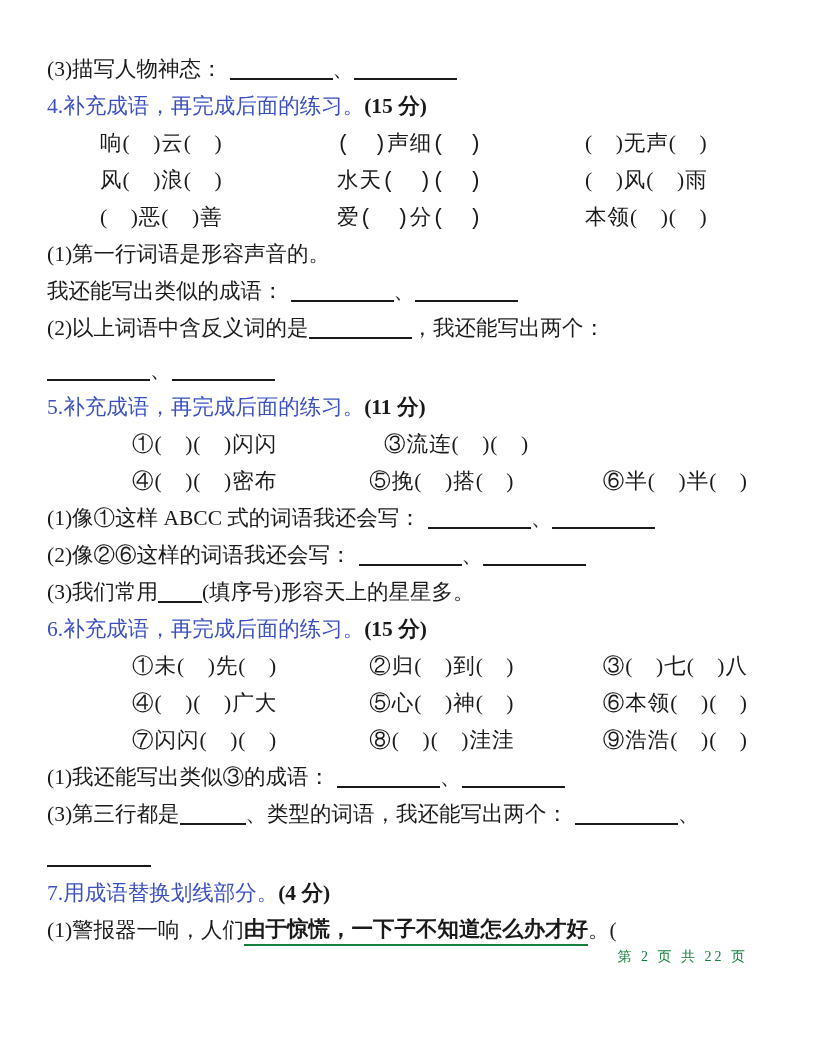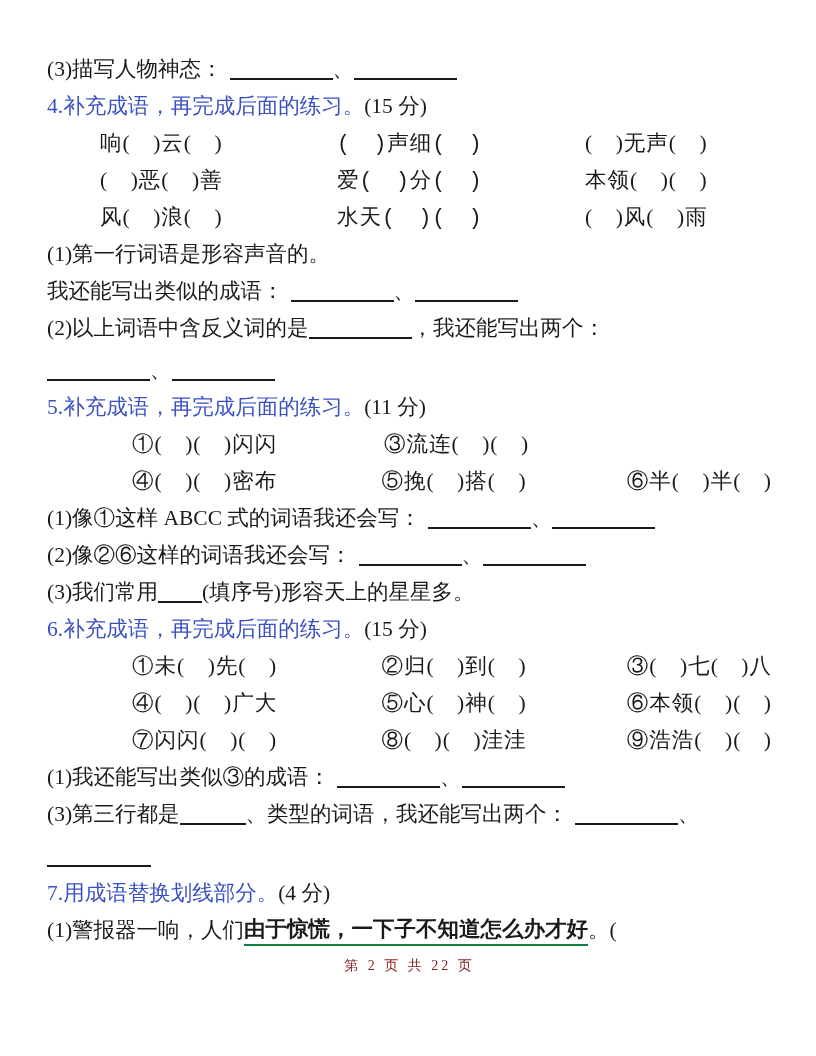--- a/index.html
+++ b/index.html
@@ -2,35 +2,35 @@
 <html><head>
 <meta charset="utf-8">
 <style>
   html,body{margin:0;padding:0;background:#ffffff;}
   .page{
     position:relative;
     width:816px;height:1056px;
     margin:0 auto;
     background:#ffffff;
     box-sizing:border-box;
-    padding:50px 44px 0 47px;
+    padding:50px 68px 0 47px;
     font-family:"Liberation Serif","DejaVu Serif",serif;
     font-size:21.5px;
     color:#1a1a1a;
     overflow:hidden;
   }
   .line{
     height:37px;
     display:flex;
     align-items:center;
     white-space:nowrap;
   }
   .mt4{margin-top:5px;}
   .heading{color:#3a50c2;}
-  .heading .score{color:#1a1a1a;}
+  .heading .score{color:#1a1a1a;font-weight:bold;}
   .grid-row{letter-spacing:1px;}
   .ind-a{padding-left:53px;}
   .ind-b{padding-left:38px;}
   .cell-1a{display:inline-block;width:237px;}
   .cell-2a{display:inline-block;width:248px;font-family:Liberation Mono, monospace;}
   .cell-1b{display:inline-block;width:252px;margin-left:47px;}
   .cell-2b{display:inline-block;width:248px;}
   .blank{
     display:inline-block;
     width:103px;
@@ -42,25 +42,24 @@
   .blank.short{width:44px;}
   .blank.mid{width:66px;}
   .blank.lone{width:104px;}
   .u-phrase{
     border-bottom:2px solid #15803d;
     padding-bottom:1px;
     font-weight:bold;
   }
   .gap-s{display:inline-block;width:7px;}
   .footer{
-    margin-top:9px;
-    text-align:center;
+    text-align:right;
     font-size:14px;
     letter-spacing:3px;
-    color:#7f1d1d;
+    color:#15803d;
   }
 </style>
 </head>
 <body>
 
 <div class="page">
 
   <div class="line">
     <span>(3)描写人物神态：</span>
     <span class="gap-s"></span>
@@ -72,28 +71,28 @@
   <div class="line heading">
     <span>4.补充成语，再完成后面的练习。</span>
     <span class="score">(15 分)</span>
   </div>
   <div class="line grid-row ind-a">
     <span class="cell-1a">响(　)云(　)</span>
     <span class="cell-2a">(　)声细(　)</span>
     <span>(　)无声(　)</span>
   </div>
   <div class="line grid-row ind-a">
+    <span class="cell-1a">风(　)浪(　)</span>
+    <span class="cell-2a">水天(　)(　)</span>
+    <span>(　)风(　)雨</span>
+  </div>
+  <div class="line grid-row ind-a">
     <span class="cell-1a">(　)恶(　)善</span>
     <span class="cell-2a">爱(　)分(　)</span>
     <span>本领(　)(　)</span>
-  </div>
-  <div class="line grid-row ind-a">
-    <span class="cell-1a">风(　)浪(　)</span>
-    <span class="cell-2a">水天(　)(　)</span>
-    <span>(　)风(　)雨</span>
   </div>
   <div class="line">
     <span>(1)第一行词语是形容声音的。</span>
   </div>
   <div class="line">
     <span>我还能写出类似的成语：</span>
     <span class="gap-s"></span>
     <span class="blank"></span>
     <span>、</span>
     <span class="blank"></span>

